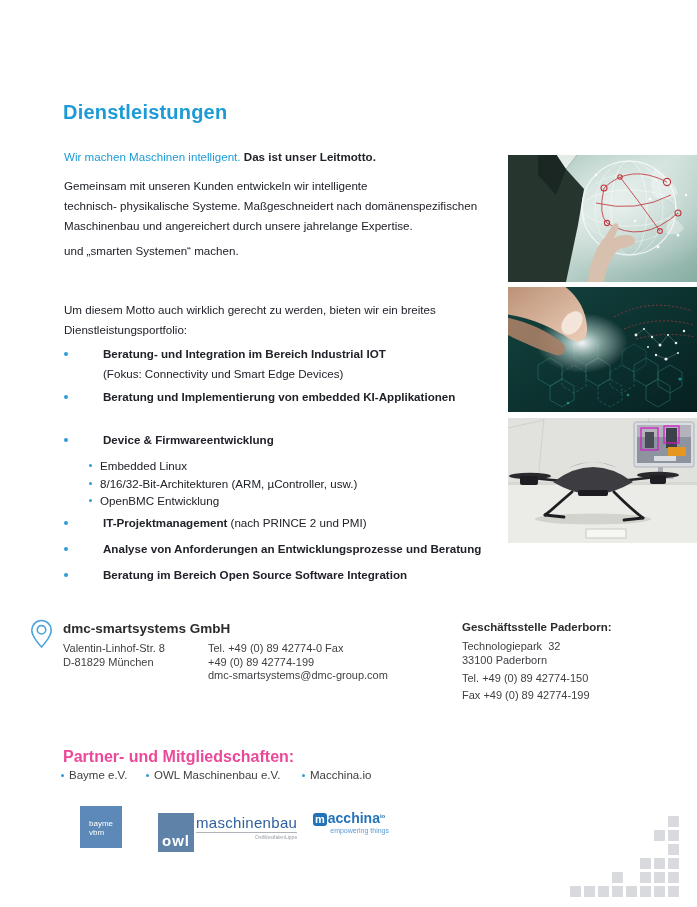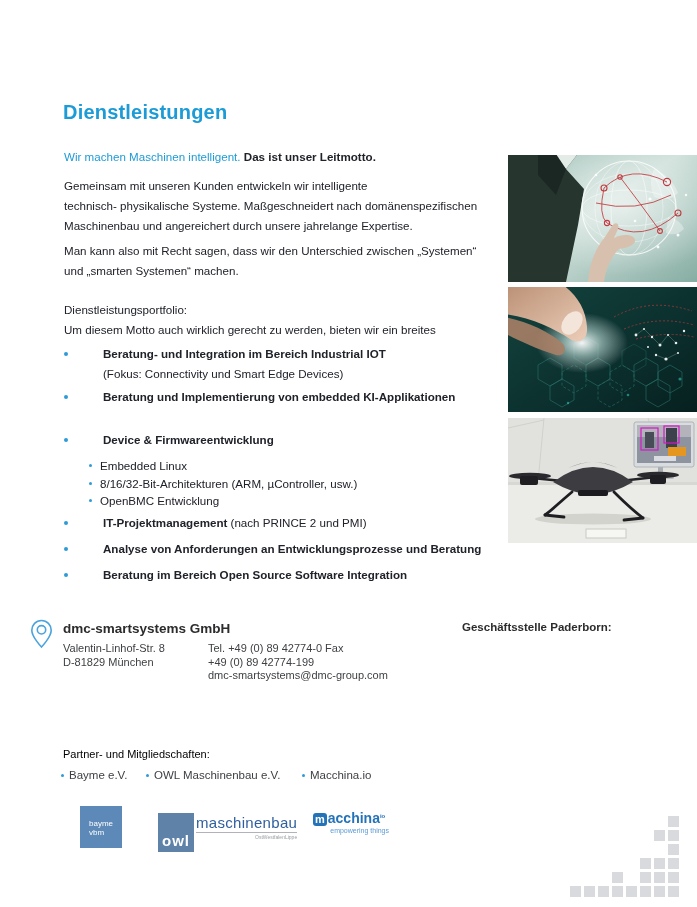--- a/index.html
+++ b/index.html
@@ -30,21 +30,21 @@
 
   .pin { position:absolute; left:30px; top:619px; }
   .company { position:absolute; left:63px; top:621px; font-size:13.5px; font-weight:700; color:#2c2c2e; }
   .addr { position:absolute; left:63px; top:642px; font-size:11px; line-height:13.5px; color:#3d3f42; }
   .phones { position:absolute; left:208px; top:642px; font-size:11px; line-height:13.5px; color:#3d3f42; }
   .branch-title { position:absolute; left:462px; top:621px; font-size:11.5px; font-weight:700; color:#2c2c2e; }
   .branch { position:absolute; left:462px; top:640px; font-size:11px; color:#3d3f42; }
   .branch .bl { line-height:13.5px; white-space:pre-wrap; }
   .branch .bl-sp { line-height:16.5px; }
 
-  .partners-title { position:absolute; left:63px; top:748px; font-size:11px; font-weight:400; color:#000000; }
+  .partners-title { position:absolute; left:63px; top:748px; font-size:16px; font-weight:700; color:#ec4899; }
   .pitem { position:absolute; top:769px; font-size:11.5px; color:#3d3f42; white-space:nowrap; }
   .pitem .pd { display:inline-block; width:3px; height:3px; border-radius:50%; background:#2e9bd6; vertical-align:2px; margin-right:5px; }
 
   .bayme { position:absolute; left:80px; top:806px; width:42px; height:42px; background:#5d89b8; color:#fff; font-size:8px; line-height:9px; padding:13px 2px 0 9px; }
   .owl { position:absolute; left:158px; top:813px; white-space:nowrap; }
   .owl-box { display:inline-block; vertical-align:top; background:#5e82a8; color:#fff; font-weight:700; font-size:15px; line-height:18px; padding:19px 4px 2px 4px; letter-spacing:1px; }
   .owl-right { display:inline-block; vertical-align:top; margin-left:2px; }
   .owl-text { display:block; color:#2f5f9e; font-size:15px; line-height:19px; letter-spacing:.3px; }
   .owl-sub { display:block; border-top:1px solid #b0b4ba; font-size:5px; text-align:right; color:#9aa0a6; padding-top:1px; line-height:6px; }
   .macchina { position:absolute; left:313px; top:809px; width:76px; }
@@ -69,27 +69,26 @@
     <span class="motto">Das ist unser Leitmotto.</span>
   </div>
 
   <div class="p2">
     <div class="bodyline">Gemeinsam mit unseren Kunden entwickeln wir intelligente</div>
     <div class="bodyline">technisch- physikalische Systeme. Maßgeschneidert nach domänenspezifischen</div>
     <div class="bodyline">Maschinenbau und angereichert durch unsere jahrelange Expertise.</div>
   </div>
 
   <div class="p3">
-    <div class="bodyline">Man kann also mit Recht sagen, dass wir den Unterschied zwischen „Systemen“</div>
     <div class="bodyline">und „smarten Systemen“ machen.</div>
   </div>
 
   <div class="p4">
+    <div class="bodyline">Um diesem Motto auch wirklich gerecht zu werden, bieten wir ein breites</div>
     <div class="bodyline">Dienstleistungsportfolio:</div>
-    <div class="bodyline">Um diesem Motto auch wirklich gerecht zu werden, bieten wir ein breites</div>
   </div>
 
   <div class="svc" style="top:344px">
     <span class="dot"></span>
     <div class="txt b-title">Beratung- und Integration im Bereich Industrial IOT</div>
     <div class="txt">(Fokus: Connectivity und Smart Edge Devices)</div>
   </div>
 
   <div class="svc" style="top:387px">
     <span class="dot"></span>
@@ -315,20 +314,26 @@
   <div class="addr">
     <div>Valentin-Linhof-Str. 8</div>
     <div>D-81829 München</div>
   </div>
   <div class="phones">
     <div>Tel. +49 (0) 89 42774-0 Fax</div>
     <div>+49 (0) 89 42774-199</div>
     <div>dmc-smartsystems@dmc-group.com</div>
   </div>
   <div class="branch-title">Geschäftsstelle Paderborn:</div>
+  <div class="branch">
+    <div class="bl">Technologiepark  32</div>
+    <div class="bl" style="margin-bottom:3px">33100 Paderborn</div>
+    <div class="bl bl-sp">Tel. +49 (0) 89 42774-150</div>
+    <div class="bl bl-sp">Fax +49 (0) 89 42774-199</div>
+  </div>
 
   <div class="partners-title">Partner- und Mitgliedschaften:</div>
   <div class="pitem" style="left:61px">
     <span class="pd"></span><span>Bayme e.V.</span>
   </div>
   <div class="pitem" style="left:146px">
     <span class="pd"></span><span>OWL Maschinenbau e.V.</span>
   </div>
   <div class="pitem" style="left:302px">
     <span class="pd"></span><span>Macchina.io</span>

